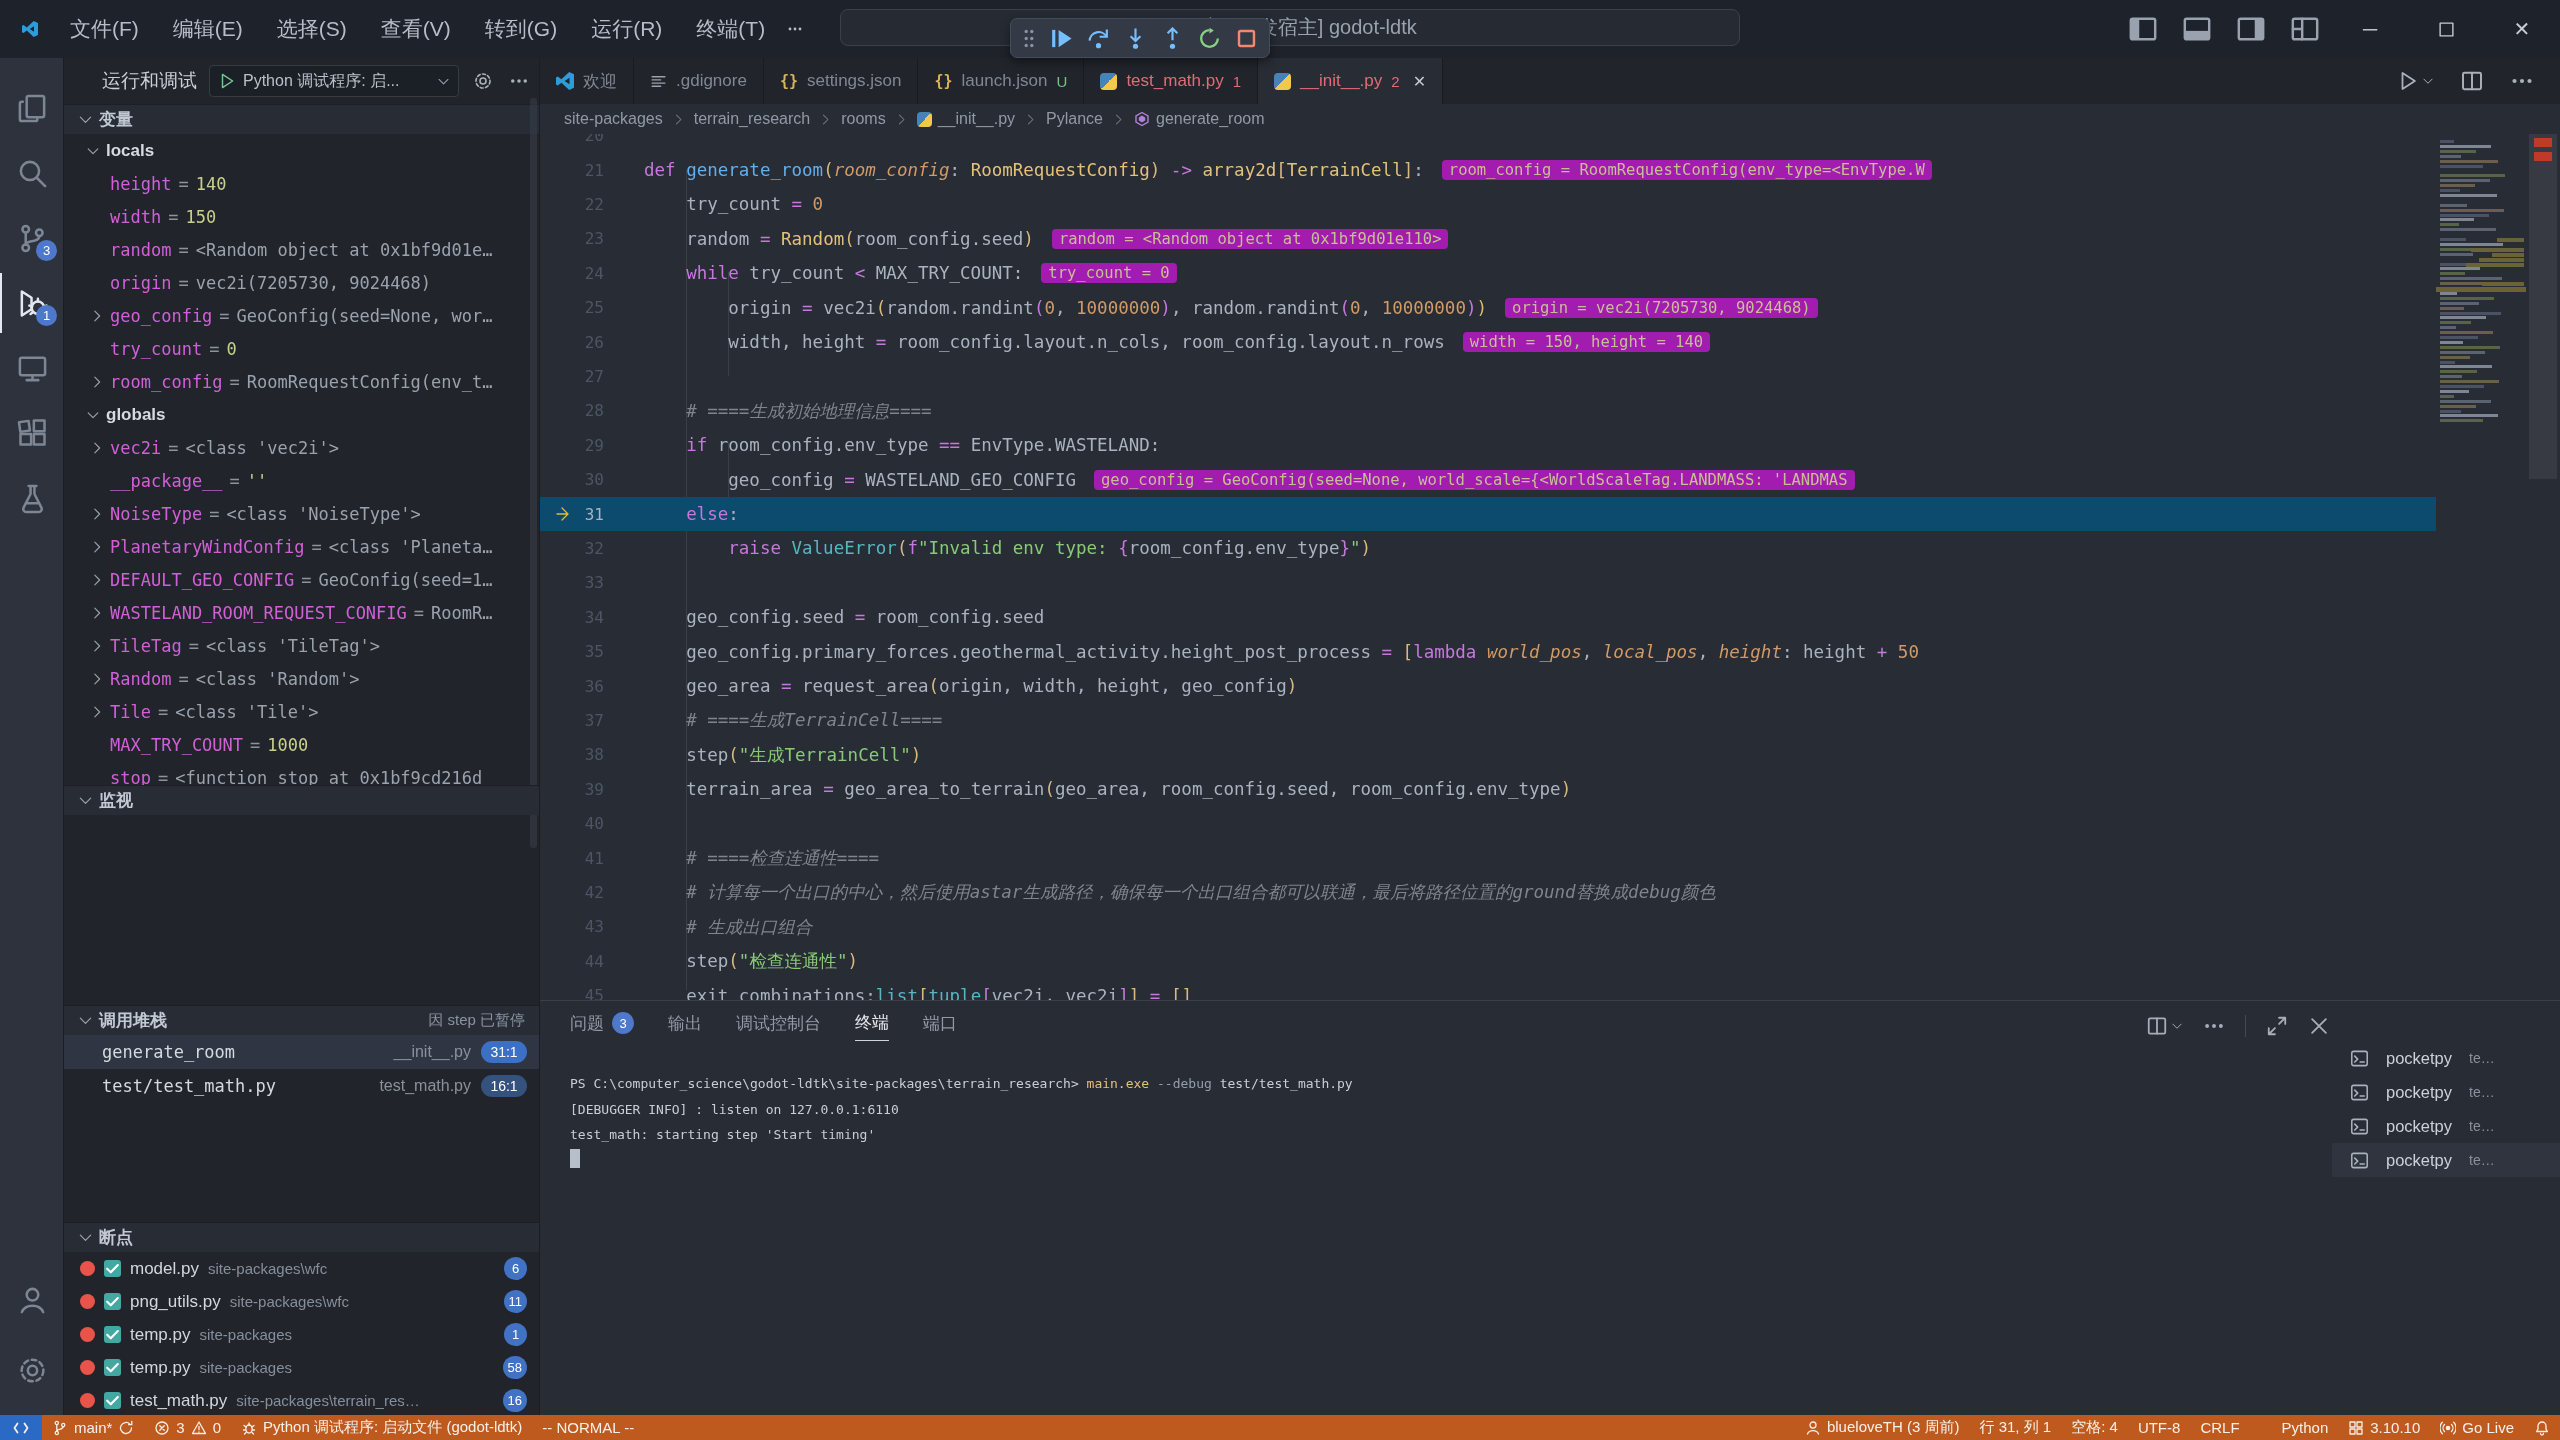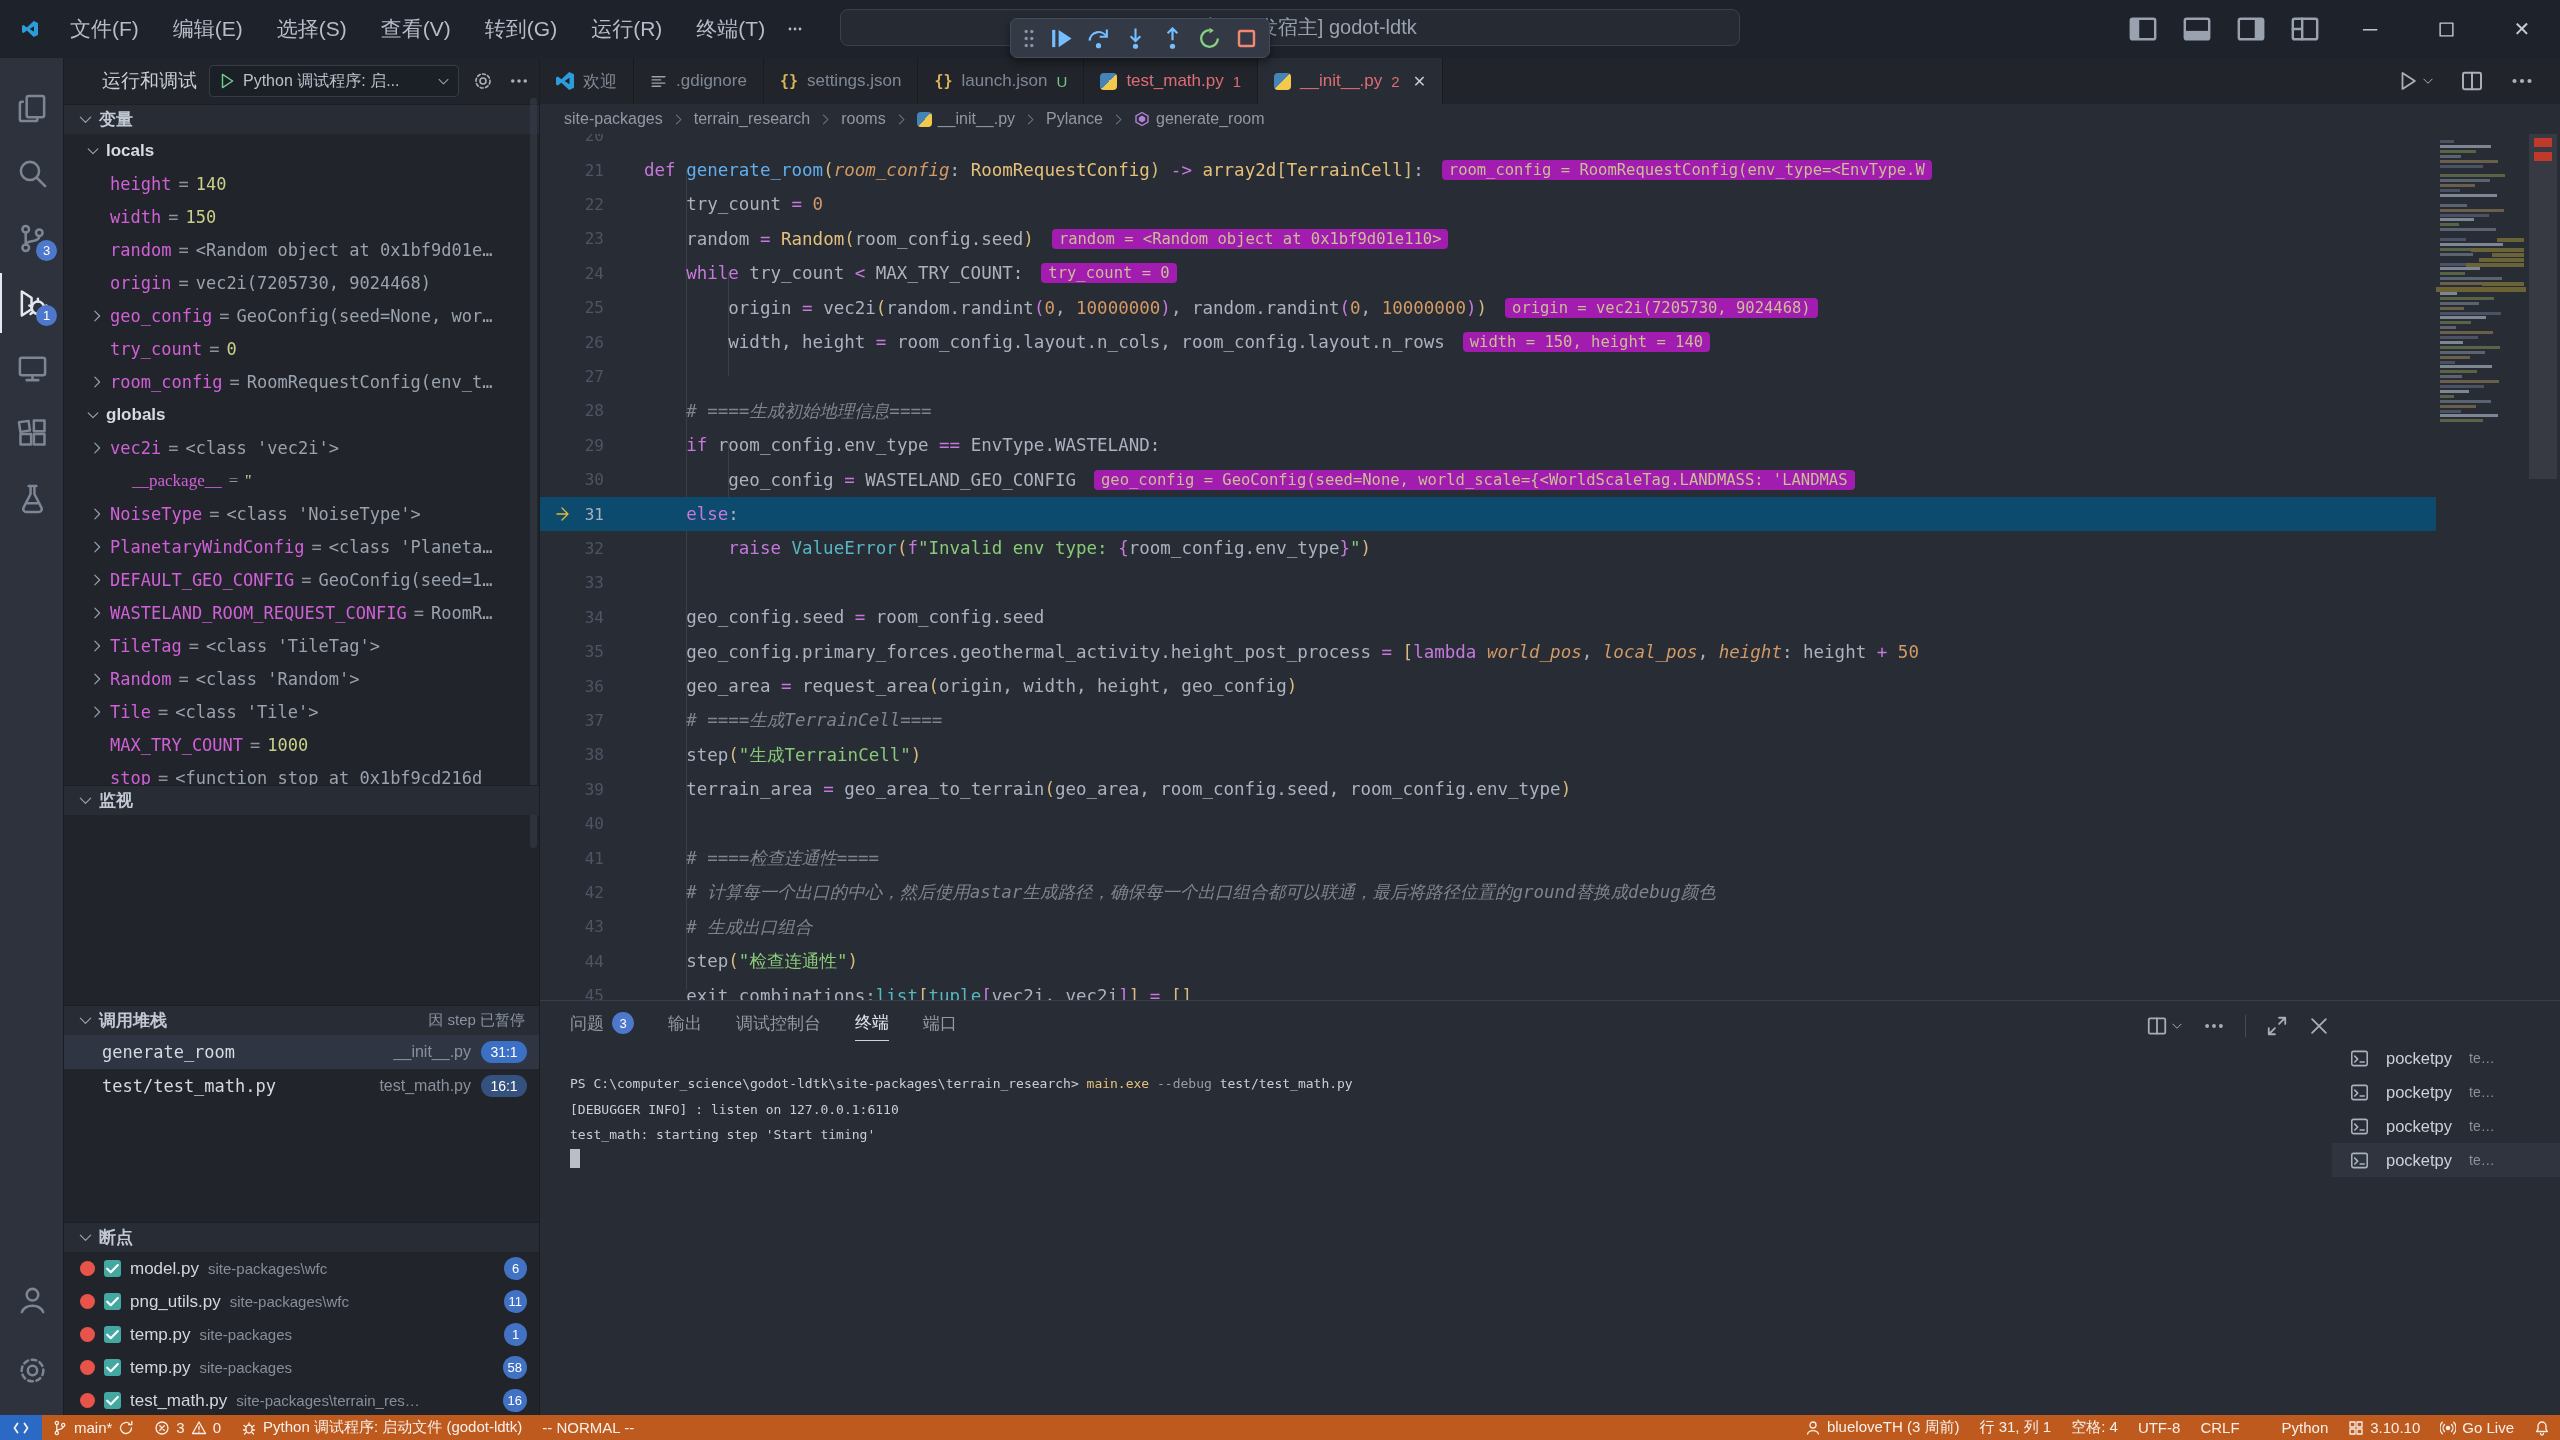--- a/index.html
+++ b/index.html
@@ -448,21 +448,21 @@
         <div class="vrow" style="top: 297px; padding-left: 26px;">
           <i class="ic chev" style="width: 14px; height: 14px;">
             <svg viewBox="0 0 16 16" fill="none" stroke="currentColor" stroke-width="1.3" stroke-linecap="round" stroke-linejoin="round">
               <path d="M5.5 2.5 11 8l-5.5 5.5"></path>
             </svg>
           </i>
           <span class="vname">vec2i</span>
           <span class="veq">=</span>
           <span class="v-str">&lt;class 'vec2i'&gt;</span>
         </div>
-        <div class="vrow" style="top: 330px; padding-left: 68px; font-family: Liberation Serif, serif;">
+        <div class="vrow" style="top: 330px; padding-left: 46px;">
           <span class="vname">__package__</span>
           <span class="veq">=</span>
           <span class="v-num">''</span>
         </div>
         <div class="vrow" style="top: 363px; padding-left: 26px;">
           <i class="ic chev" style="width: 14px; height: 14px;">
             <svg viewBox="0 0 16 16" fill="none" stroke="currentColor" stroke-width="1.3" stroke-linecap="round" stroke-linejoin="round">
               <path d="M5.5 2.5 11 8l-5.5 5.5"></path>
             </svg>
           </i>

